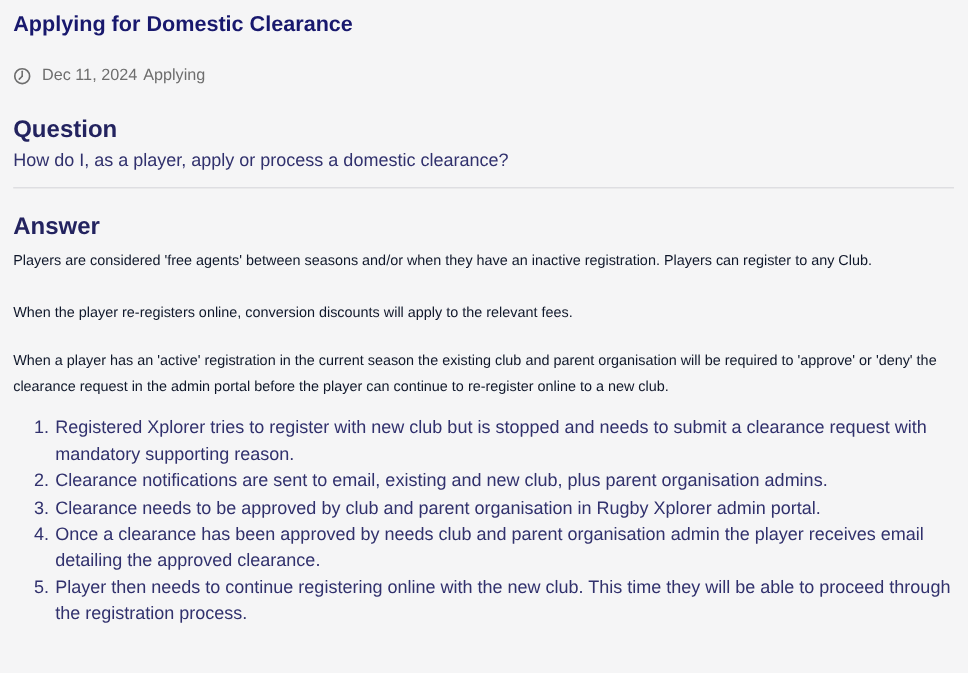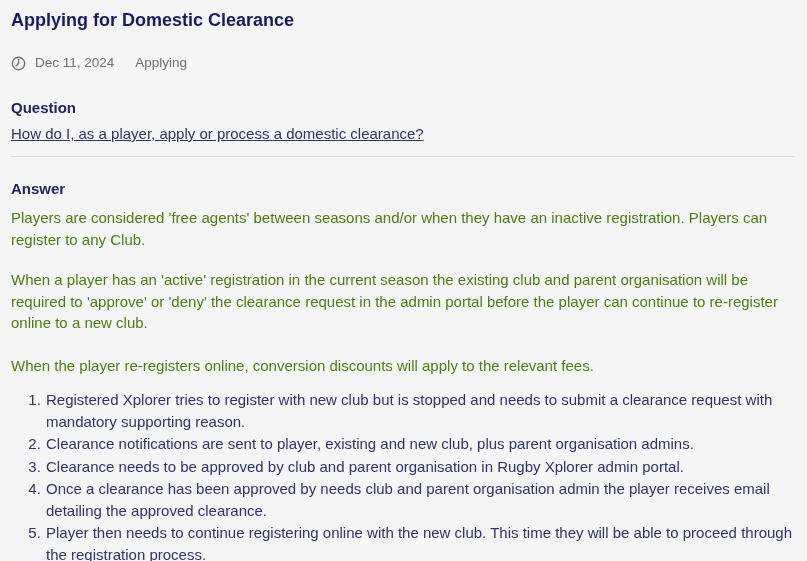--- a/index.html
+++ b/index.html
@@ -32,47 +32,46 @@
     font-size: 13.5px;
     line-height: 16px;
   }
   .meta-row .clock {
     width: 15px;
     height: 15px;
     margin-right: 9px;
     flex: 0 0 auto;
     display: block;
   }
-  .meta-row .meta-date { margin-right: 21px; }
+  .meta-row .meta-date { margin-right: 5px; }
   .section-heading {
-    font-size: 15px;
+    font-size: 20px;
     line-height: 18px;
     font-weight: bold;
     color: #23235f;
     margin: 0;
   }
   .question-heading { margin-top: 28px; }
   .question-text {
     margin: 7px 0 0 0;
     font-size: 15px;
     line-height: 20px;
     color: #31316d;
-    text-decoration: underline;
   }
   .divider {
     border: none;
     border-top: 1px solid #d9d9dc;
     margin: 12px 0 0 0;
   }
   .answer-heading { margin-top: 23px; }
   .answer-paragraph {
     margin: 0;
-    font-size: 15px;
+    font-size: 12px;
     line-height: 21.5px;
-    color: #4d7c0f;
+    color: #0f172a;
     max-width: 775px;
   }
   .p1 { margin-top: 9px; }
   .p2 { margin-top: 19px; }
   .p3 { margin-top: 21px; }
   .steps-list {
     margin: 13px 0 0 0;
     padding: 0 0 0 34px;
     font-size: 15px;
     line-height: 21.5px;
@@ -101,26 +100,26 @@
   <h2 class="section-heading question-heading">Question</h2>
 
   <p class="question-text">How do I, as a player, apply or process a domestic clearance?</p>
 
   <hr class="divider">
 
   <h2 class="section-heading answer-heading">Answer</h2>
 
   <p class="answer-paragraph p1">Players are considered 'free agents' between seasons and/or when they have an inactive registration. Players can register to any Club.</p>
 
+  <p class="answer-paragraph p3">When the player re-registers online, conversion discounts will apply to the relevant fees.</p>
+
   <p class="answer-paragraph p2">When a player has an 'active' registration in the current season the existing club and parent organisation will be required to 'approve' or 'deny' the clearance request in the admin portal before the player can continue to re-register online to a new club.</p>
-
-  <p class="answer-paragraph p3">When the player re-registers online, conversion discounts will apply to the relevant fees.</p>
 
   <ol class="steps-list">
     <li>Registered Xplorer tries to register with new club but is stopped and needs to submit a clearance request with mandatory supporting reason.</li>
-    <li>Clearance notifications are sent to player, existing and new club, plus parent organisation admins.</li>
+    <li>Clearance notifications are sent to email, existing and new club, plus parent organisation admins.</li>
     <li>Clearance needs to be approved by club and parent organisation in Rugby Xplorer admin portal.</li>
     <li>Once a clearance has been approved by needs club and parent organisation admin the player receives email detailing the approved clearance.</li>
     <li>Player then needs to continue registering online with the new club. This time they will be able to proceed through the registration process.</li>
 
   </ol>
 
 </div>
 
 </body></html>

